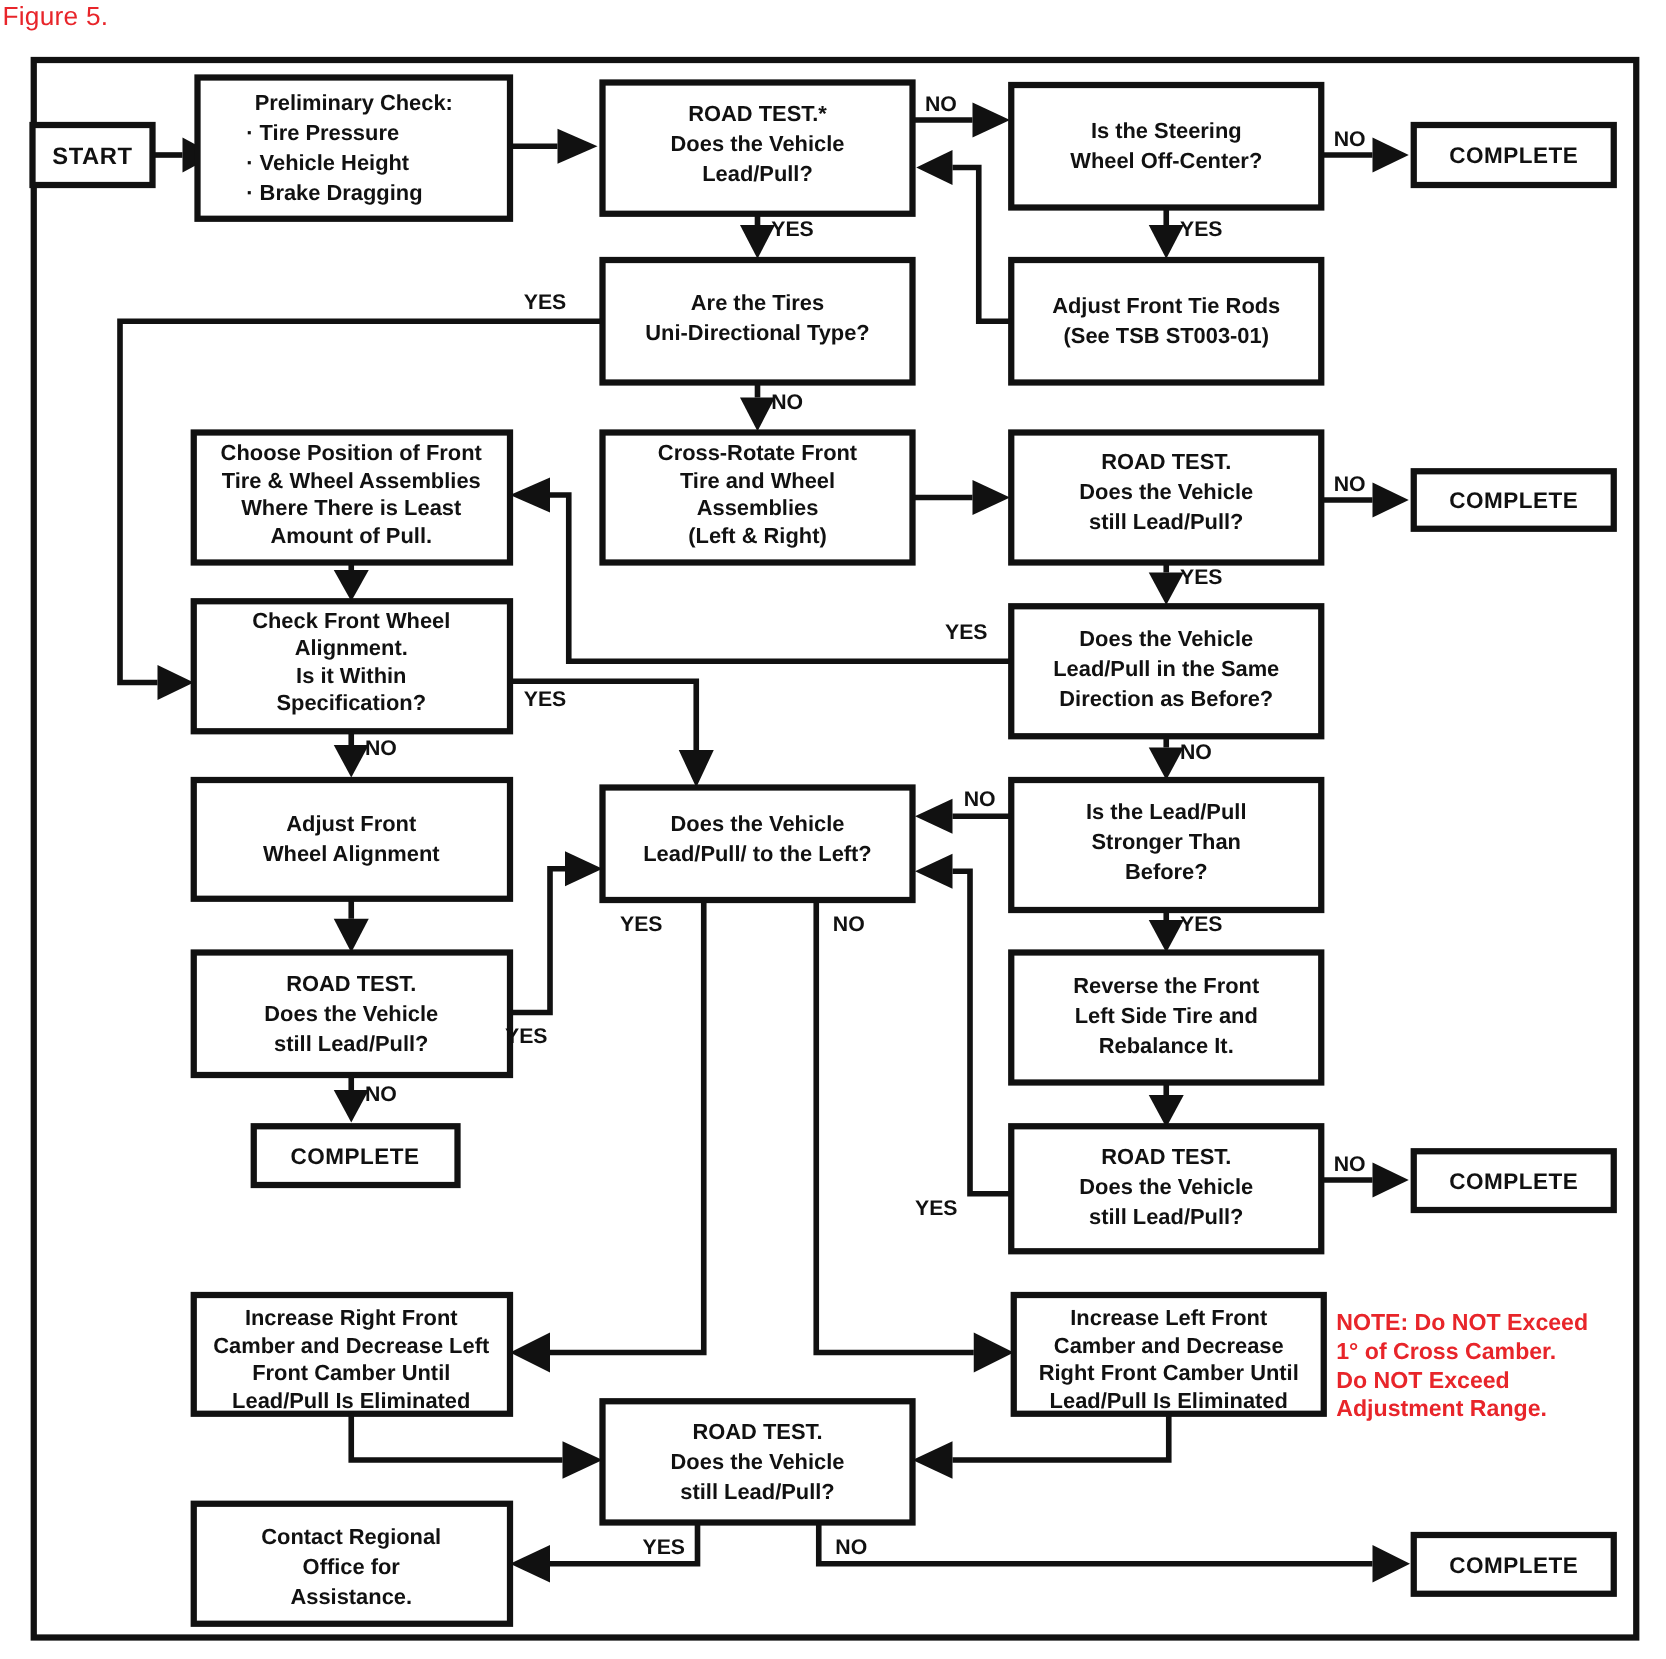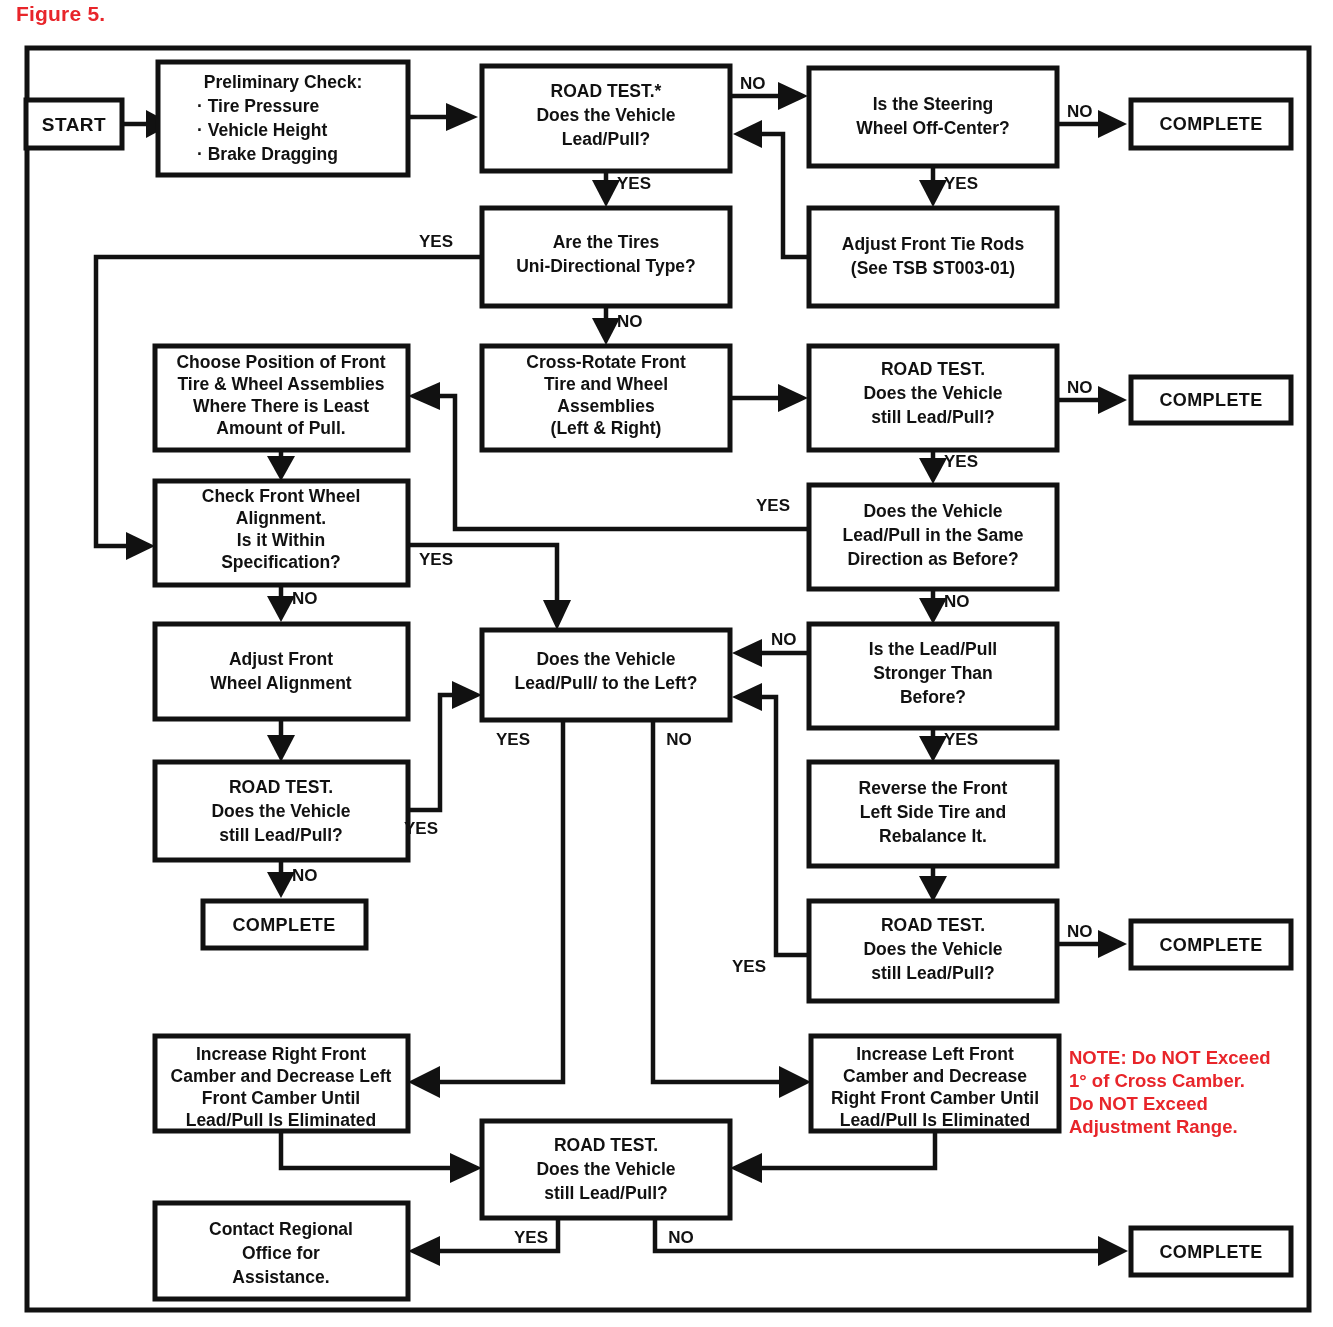--- a/index.html
+++ b/index.html
@@ -9,24 +9,24 @@
   }
   body {
     width: 1333px;
     height: 1327px;
     font-family: "Liberation Sans", sans-serif;
     overflow: hidden;
     position: relative;
   }
   #figure-title {
     position: absolute;
-    left: 16px;
+    left: 2px;
     top: 2px;
     font-size: 21px;
-    font-weight: bold;
+    font-weight: normal;
     color: #e8252a;
     letter-spacing: 0.2px;
   }
   #chart-root {
     position: absolute;
     left: 0;
     top: 0;
   }
   svg { display: block; }
   .bx { fill: #ffffff; stroke: #111111; stroke-width: 5; }

